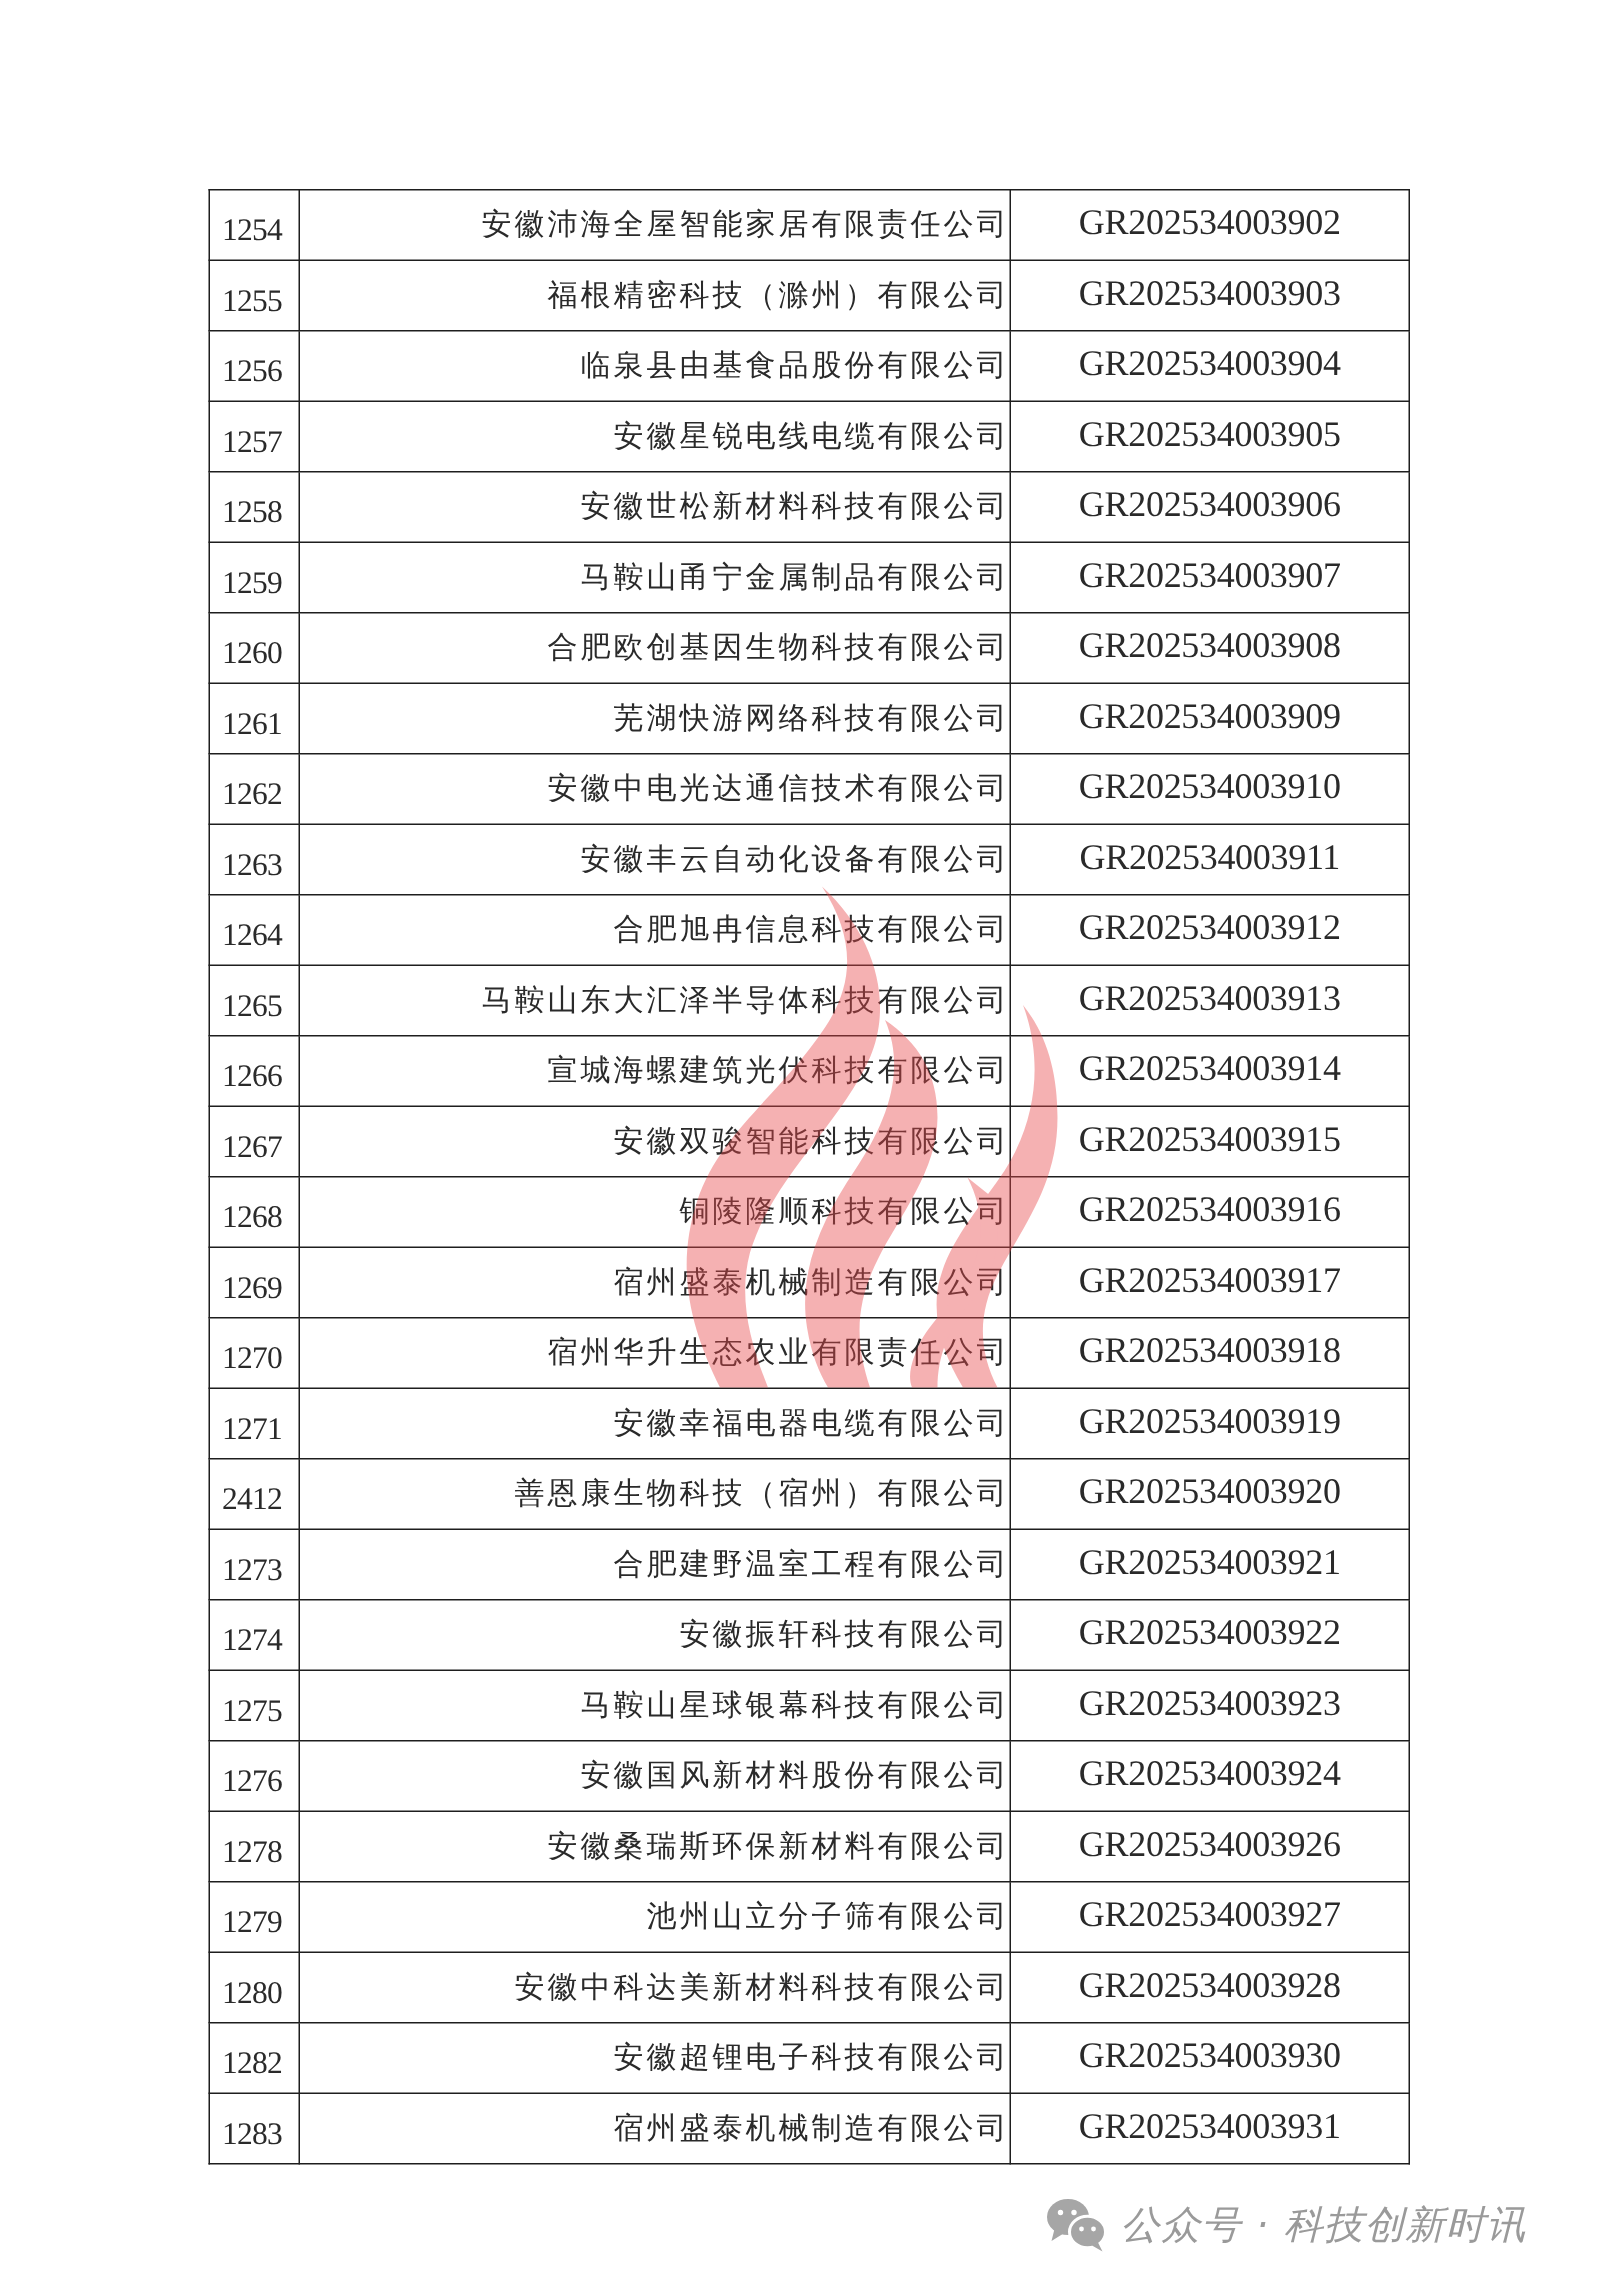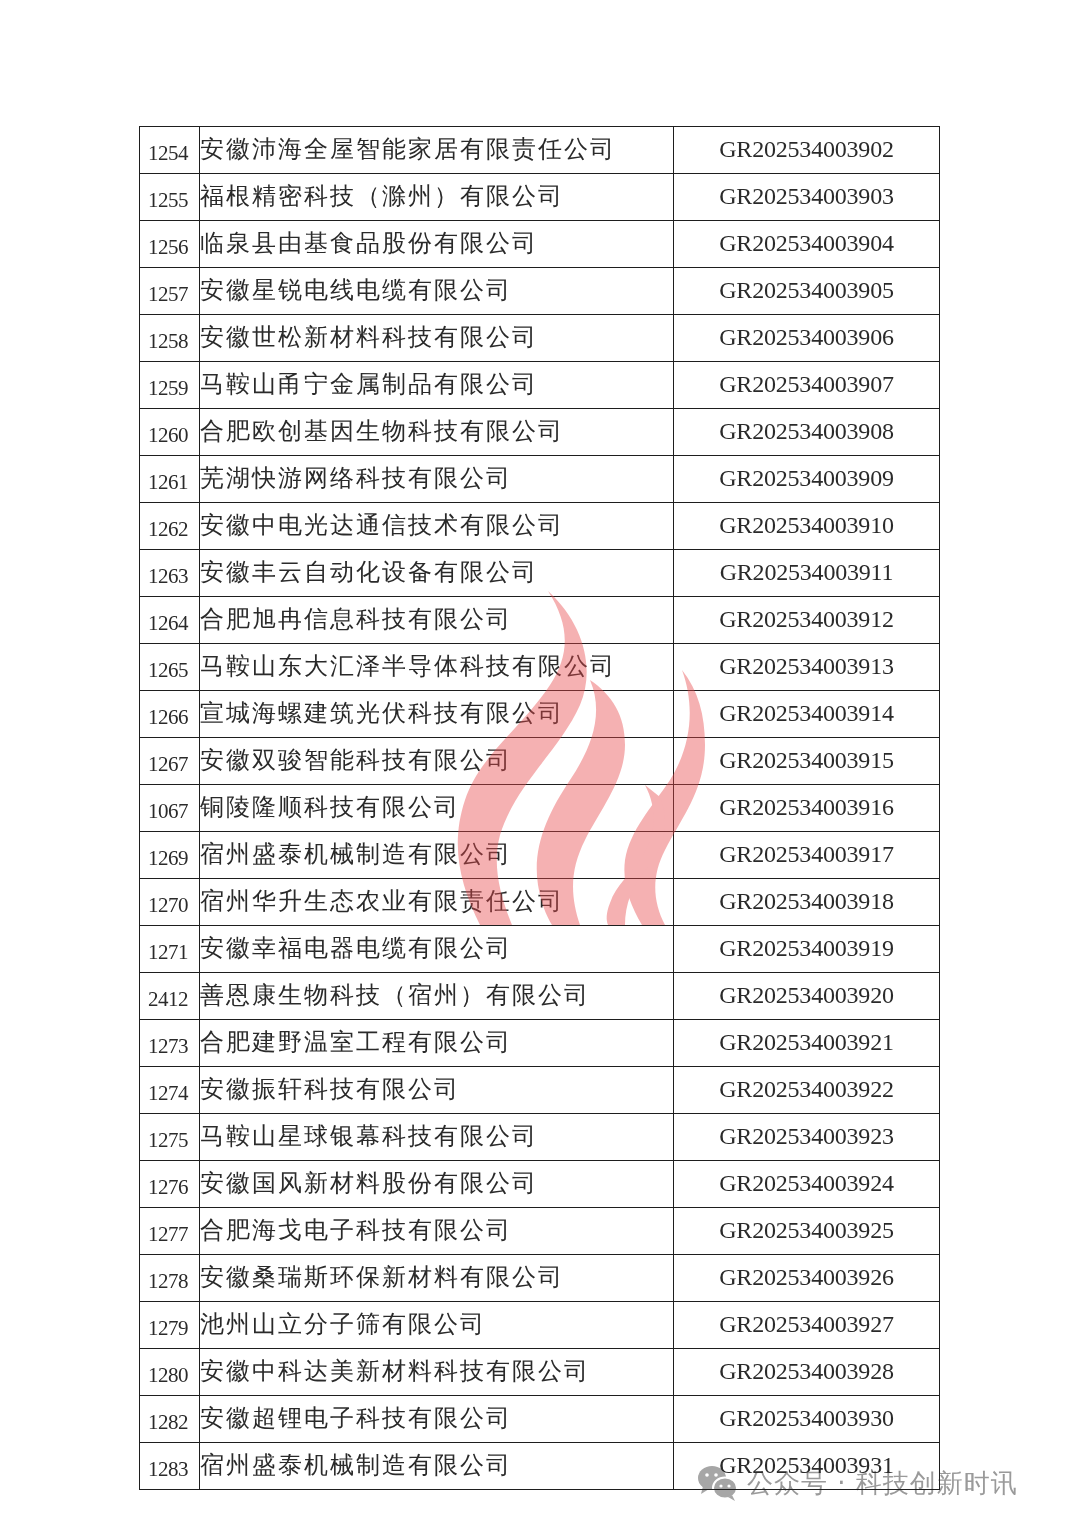--- a/index.html
+++ b/index.html
@@ -45,22 +45,22 @@
     td.idx {
       font-family: "Liberation Serif", "DejaVu Serif", serif;
       font-size: 21px;
       text-align: left;
       padding-left: 8px !important;
       padding-top: 6px !important;
       letter-spacing: -0.5px;
     }
     td.name {
       font-family: Liberation Serif, serif;
-      font-size: 24px;
-      text-align: left;
+      font-size: 20px;
+      text-align: right;
       letter-spacing: 2px;
       padding-bottom: 2px !important;
     }
     td.code {
       font-family: "Liberation Serif", "DejaVu Serif", serif;
       font-size: 24px;
       text-align: center;
       letter-spacing: -0.2px;
       padding-bottom: 2px !important;
     }
@@ -79,20 +79,21 @@
       left: 697px;
       top: 1463px;
       height: 40px;
       display: flex;
       align-items: center;
       gap: 8px;
       color: #9a9a9a;
       font-family: "DejaVu Sans", "Liberation Sans", sans-serif;
       font-size: 26px;
       letter-spacing: 1px;
+      font-style: italic;
     }
     .footer-brand .wechat {
       width: 42px;
       height: 38px;
       position: relative;
     }
   </style>
 </head>
 <body>
 
@@ -169,21 +170,21 @@
           <td class="idx">1266</td>
           <td class="name">宣城海螺建筑光伏科技有限公司</td>
           <td class="code">GR202534003914</td>
         </tr>
         <tr>
           <td class="idx">1267</td>
           <td class="name">安徽双骏智能科技有限公司</td>
           <td class="code">GR202534003915</td>
         </tr>
         <tr>
-          <td class="idx">1067</td>
+          <td class="idx">1268</td>
           <td class="name">铜陵隆顺科技有限公司</td>
           <td class="code">GR202534003916</td>
         </tr>
         <tr>
           <td class="idx">1269</td>
           <td class="name">宿州盛泰机械制造有限公司</td>
           <td class="code">GR202534003917</td>
         </tr>
         <tr>
           <td class="idx">1270</td>
@@ -212,25 +213,20 @@
         </tr>
         <tr>
           <td class="idx">1275</td>
           <td class="name">马鞍山星球银幕科技有限公司</td>
           <td class="code">GR202534003923</td>
         </tr>
         <tr>
           <td class="idx">1276</td>
           <td class="name">安徽国风新材料股份有限公司</td>
           <td class="code">GR202534003924</td>
-        </tr>
-        <tr>
-          <td class="idx">1277</td>
-          <td class="name">合肥海戈电子科技有限公司</td>
-          <td class="code">GR202534003925</td>
         </tr>
         <tr>
           <td class="idx">1278</td>
           <td class="name">安徽桑瑞斯环保新材料有限公司</td>
           <td class="code">GR202534003926</td>
         </tr>
         <tr>
           <td class="idx">1279</td>
           <td class="name">池州山立分子筛有限公司</td>
           <td class="code">GR202534003927</td>

